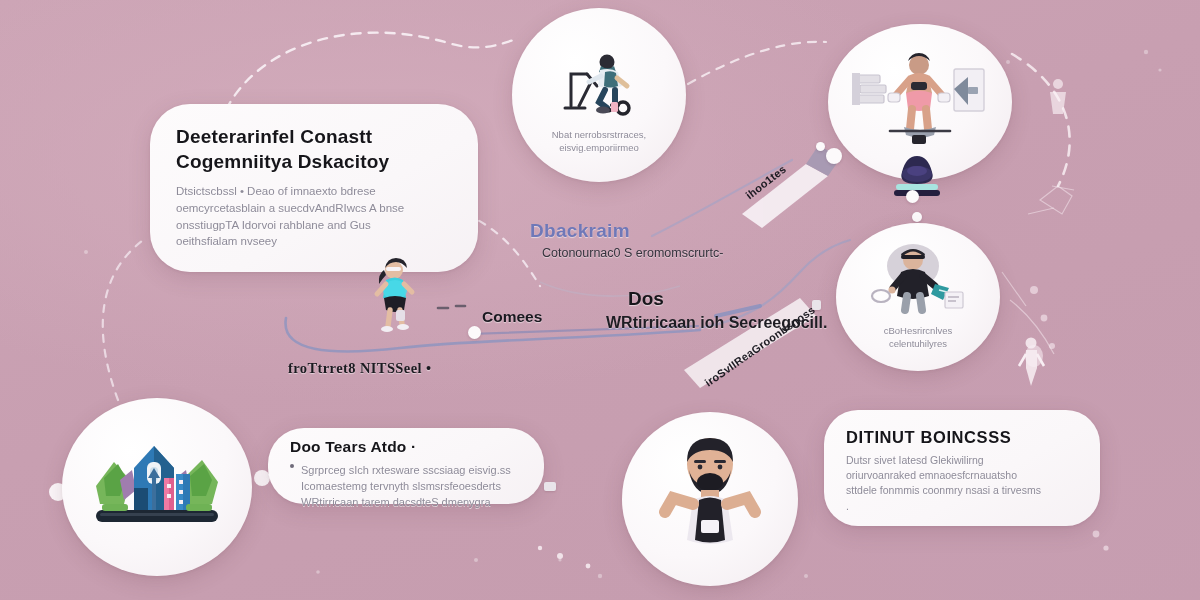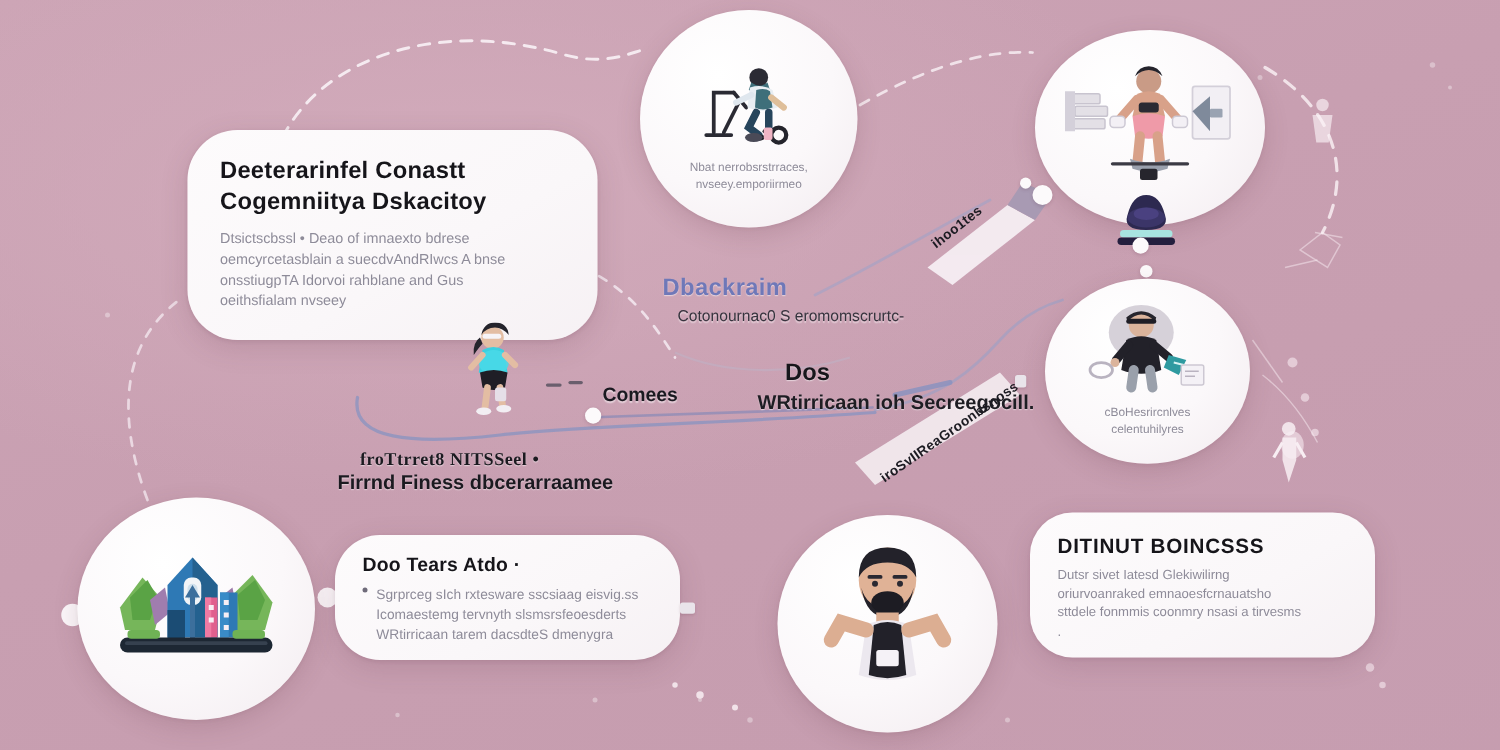--- a/index.html
+++ b/index.html
@@ -56,23 +56,23 @@
   
   #card-concept {
     left: 150px; top: 104px; width: 328px;
     border-radius: 40px;
   }
   #card-concept .card-title { font-size: 19px; line-height: 1.32; }
   #card-concept .card-body  { font-size: 11.5px; margin-top: 9px; max-width: 240px; }
 
   
   #card-teams {
-    left: 268px; top: 428px; width: 276px; height: 100px;
+    left: 268px; top: 428px; width: 276px; height: 76px;
     border-radius: 36px;
-    padding: 16px 22px;
+    padding: 10px 22px;
   }
   #card-teams .card-title { font-size: 15.5px; }
   #card-teams .card-body  { font-size: 11px; margin-top: 7px; max-width: 220px; }
 
   
   #card-business {
     left: 824px; top: 410px; width: 276px; height: 116px;
     border-radius: 34px;
     padding: 18px 22px;
   }
@@ -313,21 +313,21 @@
       <path d="M48 38 L42 50 L50 56" stroke="#27455c" stroke-width="6" stroke-linecap="round" fill="none"></path>
       <path d="M58 38 L58 50" stroke="#27455c" stroke-width="6" stroke-linecap="round" fill="none"></path>
 
       <ellipse cx="50" cy="58" rx="5" ry="2.6" fill="#1f1f27"></ellipse>
       <ellipse cx="58" cy="53" rx="5" ry="2.6" fill="#1f1f27"></ellipse>
 
       <ellipse cx="46" cy="58" rx="7" ry="3.6" fill="#4a4a57"></ellipse>
       <circle cx="66" cy="56" r="6" fill="none" stroke="#24242c" stroke-width="3.4"></circle>
       <rect x="54" y="50" width="7" height="10" rx="1.6" fill="#f0b4c4"></rect>
     </svg>
-    <div class="node-caption">Nbat nerrobsrstrraces, nvseey.emporiirmeo</div>
+    <div class="node-caption">Nbat nerrobsrstrraces, eisvig.emporiirmeo</div>
   </div>
 
   <div class="node" id="node-strength">
     <svg class="node-art" width="140" height="106" viewBox="0 0 140 106">
 
       <g fill="#e3e0e6" stroke="#c8c4cf" stroke-width="1.2">
         <rect x="4" y="26" width="26" height="8" rx="1.5"></rect>
         <rect x="10" y="36" width="26" height="8" rx="1.5"></rect>
         <rect x="4" y="46" width="30" height="8" rx="1.5"></rect>
       </g>
@@ -516,21 +516,20 @@
     <div class="fl-body">Cotonournac0 S eromomscrurtc-</div>
   </div>
 
   <div class="float-label" id="label-goals">
     <div class="fl-title">Dos</div>
     <div class="fl-body">WRtirricaan ioh Secreegocill.</div>
   </div>
 
   <div class="float-label" id="label-fitness">
     <div class="fl-title">froTtrret8 NITSSeel   •</div>
-    <div class="fl-body">Firrnd Finess dbcerarraamee</div>
   </div>
 
   <div id="label-center-small">Comees</div>
 
   <div class="ribbon" id="ribbon-top-right">ihoo1tes</div>
   <div class="ribbon" id="ribbon-mid-right">iroSvIIReaGroonbsnoss</div>
 
   <span class="nub" id="nub-teams-right"></span>
   <span class="nub" id="nub-business-left"></span>
   <span class="dot-white" id="dot-d"></span>

